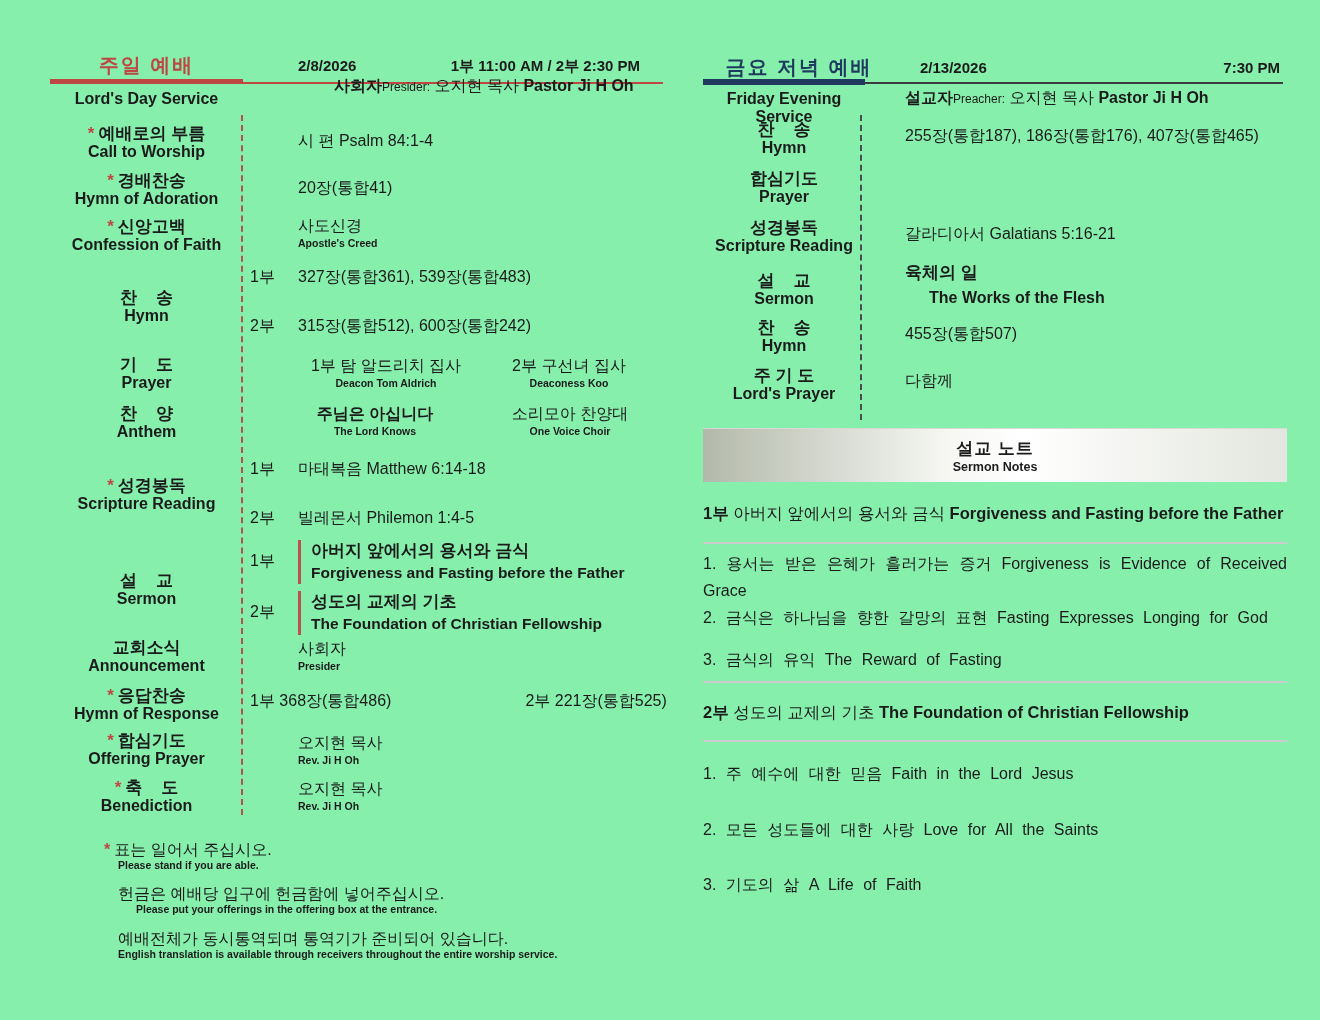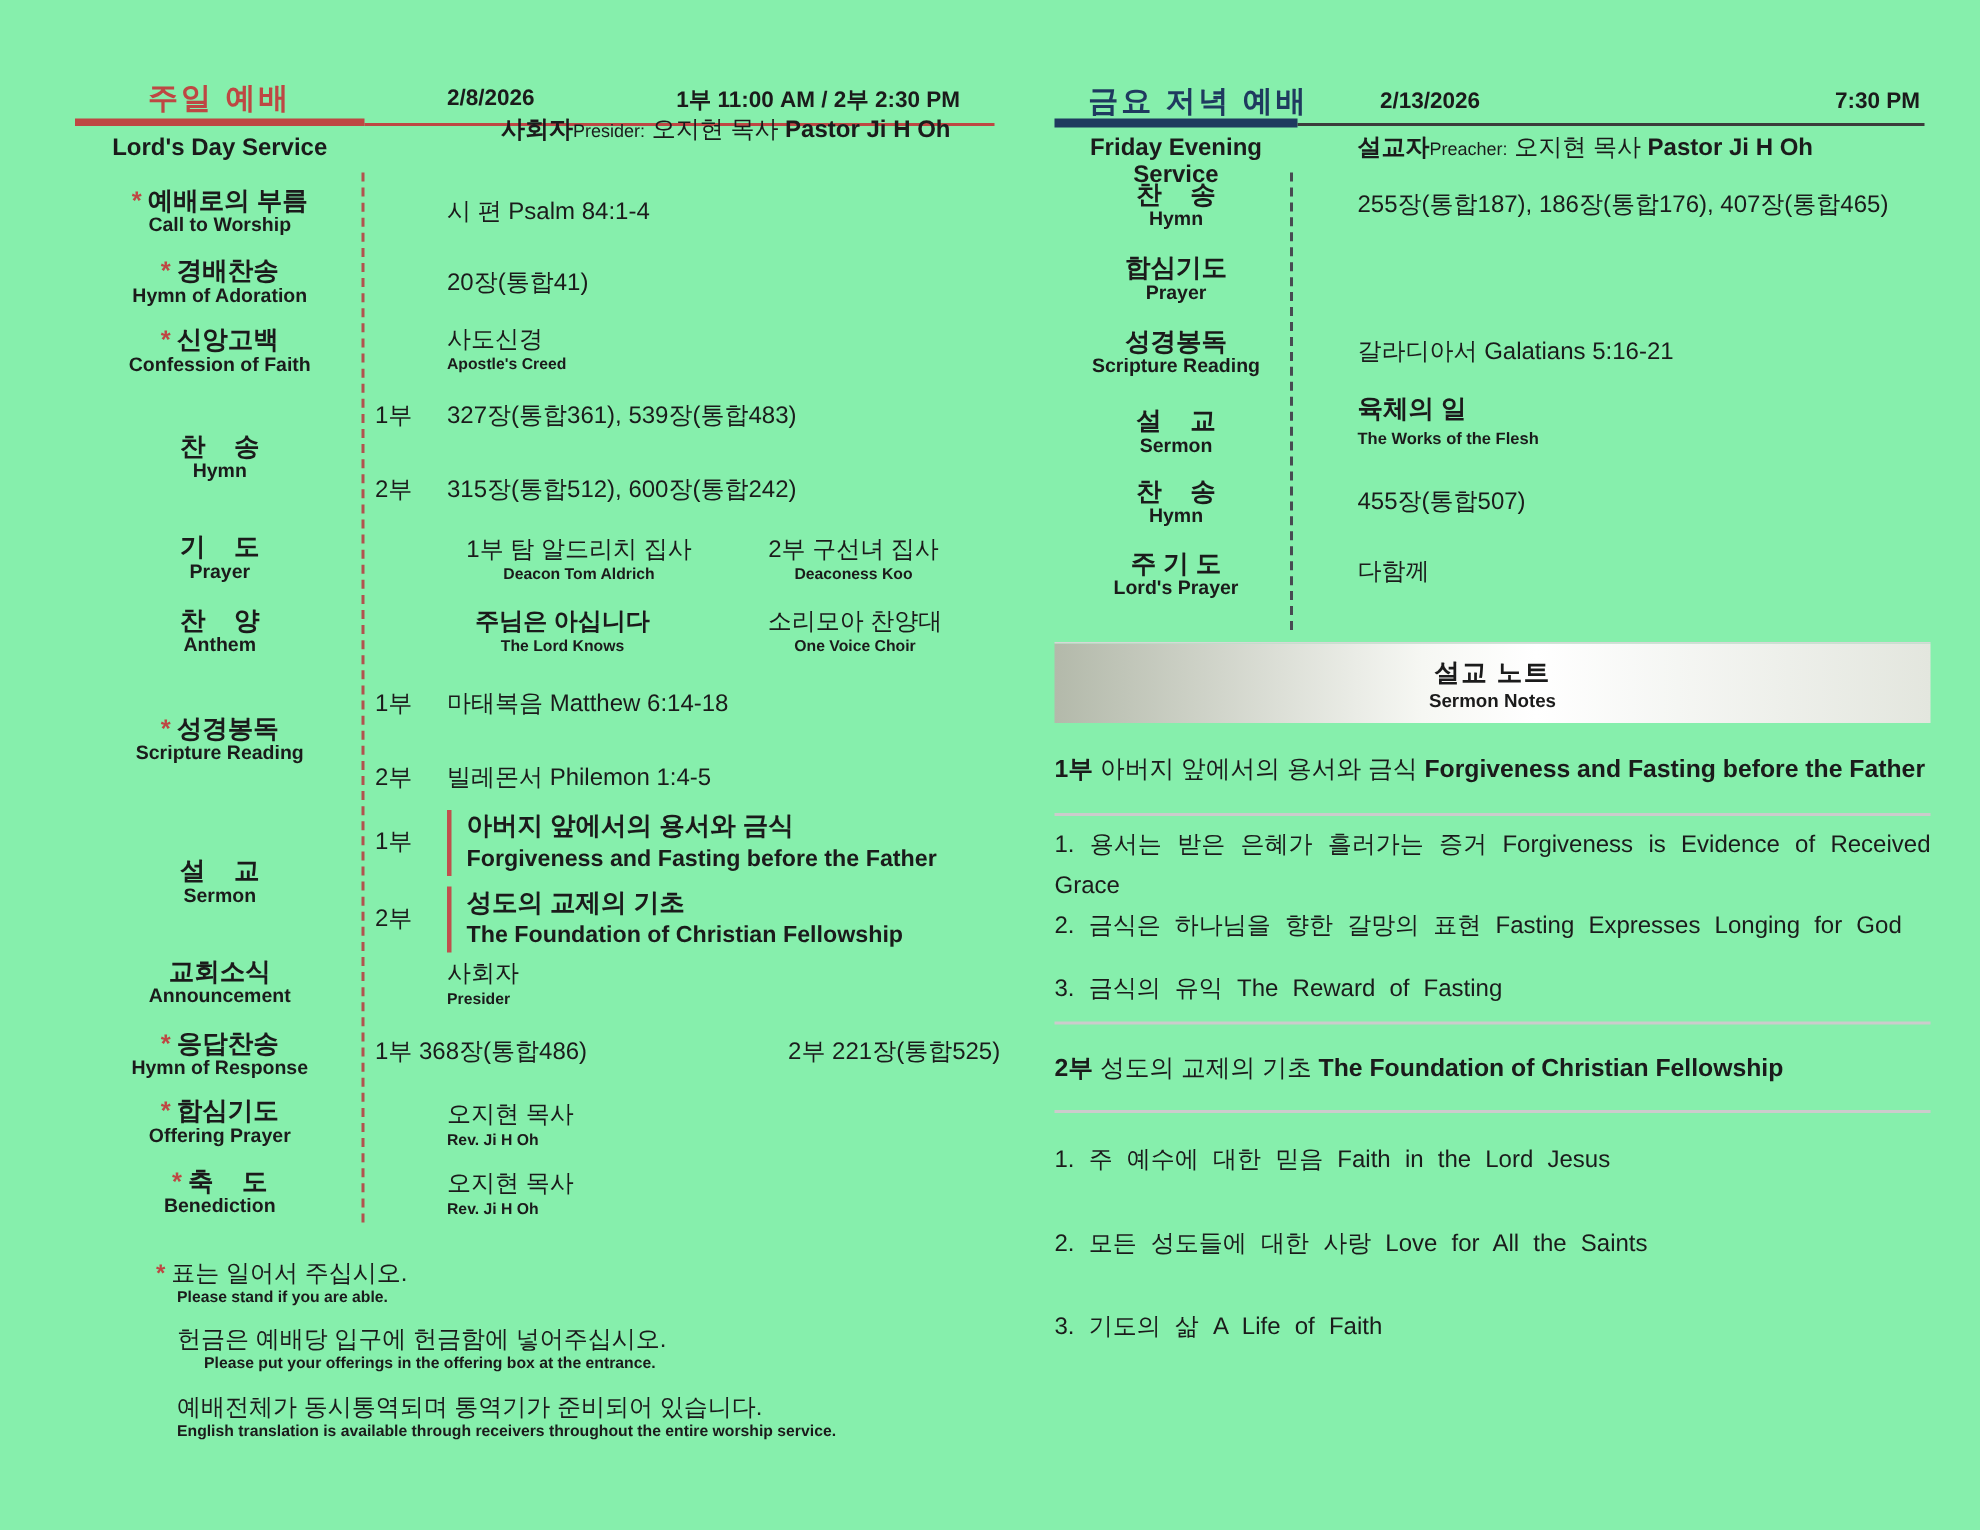--- a/index.html
+++ b/index.html
@@ -25,21 +25,21 @@
   .leader-name-en{font-weight:bold;font-size:16px;}
 
   
   .vdash-red{border-left:2px dashed #b2524e;width:0;}
   .vdash-dark{border-left:2px dashed #474b52;width:0;}
 
   
   .lbl{position:absolute;left:50px;width:193px;text-align:center;line-height:1.12;}
   .lbl-r{position:absolute;left:703px;width:162px;text-align:center;line-height:1.12;}
   .lko{font-weight:bold;font-size:17px;white-space:pre;display:block;}
-  .len{font-weight:bold;font-size:13px;display:block;}
+  .len{font-weight:bold;font-size:16px;display:block;}
   .star{color:#BE4743;font-weight:bold;margin-right:4px;}
   .val{font-size:16px;white-space:pre;}
   .val2 .k{font-size:16px;display:block;}
   .val2 .e{font-weight:bold;font-size:10.5px;display:block;}
   .partrow{display:flex;font-size:16px;white-space:pre;}
   .partrow .pfx{width:48px;flex:0 0 48px;}
   .people{display:flex;}
   .person{text-align:center;}
   .person .k{font-size:16px;display:block;white-space:pre;}
   .person .e{font-weight:bold;font-size:10.5px;display:block;}
@@ -52,21 +52,21 @@
   .resp{display:flex;font-size:16px;white-space:pre;gap:44px;}
   .resp .g{width:46px;}
 
   
   .fnote{position:absolute;left:104px;line-height:1.2;}
   .fnote .k{font-size:16px;}
   .fnote .e{font-weight:bold;font-size:10.5px;display:block;padding-left:14px;}
 
   
   .fser .tk{font-weight:bold;font-size:17px;display:block;line-height:1.45;}
-  .fser .te{font-weight:bold;font-size:11px;display:block;line-height:1.45;}
+  .fser .te{font-weight:bold;font-size:16px;display:block;line-height:1.45;margin-left:24px;}
 
   
   .notes{position:absolute;left:703px;top:428px;width:584px;}
   .notes-bar{height:53px;display:flex;flex-direction:column;align-items:center;justify-content:center;
              background:linear-gradient(90deg,#b3b9aa 0%,#f6f7f3 42%,#ffffff 55%,#e3e6de 100%);
              border-top:1px solid #d8d8d8;}
   .notes-bar .tk{font-weight:bold;font-size:17px;letter-spacing:1px;}
   .notes-bar .te{font-weight:bold;font-size:12.5px;}
   .nhead{margin-top:21px;font-size:16.5px;line-height:1.25;white-space:pre-wrap;}
   .nhead .b{font-weight:bold;}

